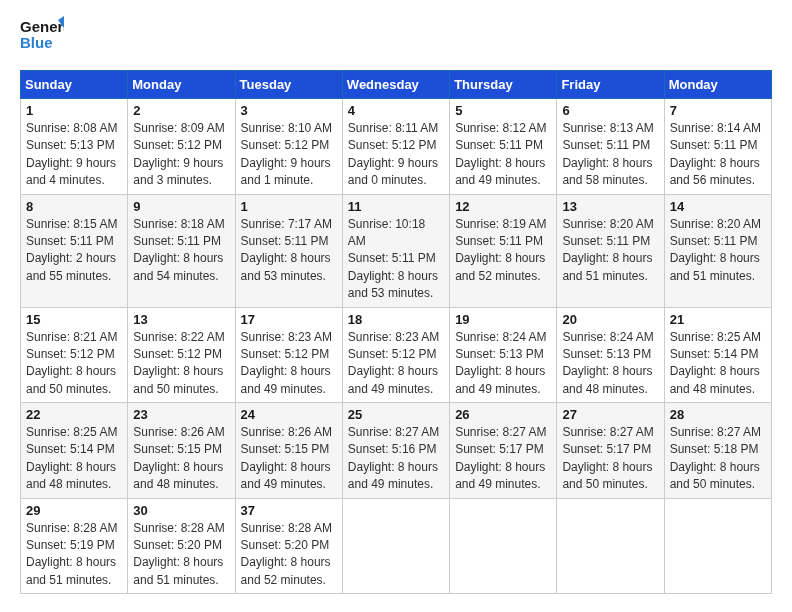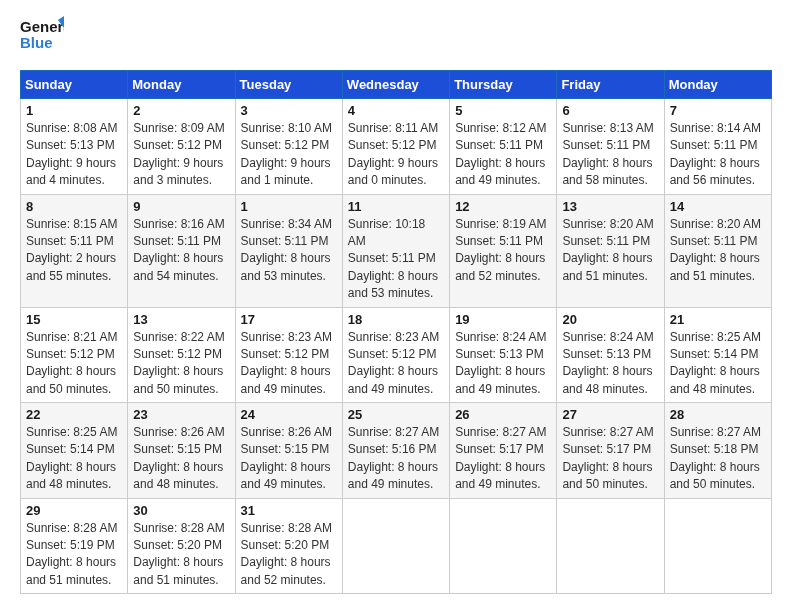--- a/index.html
+++ b/index.html
@@ -173,29 +173,29 @@
         <span class="day-num">8</span>
         <div class="day-info">
           <span>Sunrise: 8:15 AM</span><br>
           <span>Sunset: 5:11 PM</span><br>
           <span>Daylight: 2 hours and 55 minutes.</span>
         </div>
       </td>
           <td>
         <span class="day-num">9</span>
         <div class="day-info">
-          <span>Sunrise: 8:16 AM</span><br>
+          <span>Sunrise: 8:18 AM</span><br>
           <span>Sunset: 5:11 PM</span><br>
           <span>Daylight: 8 hours and 54 minutes.</span>
         </div>
       </td>
           <td>
         <span class="day-num">1</span>
         <div class="day-info">
-          <span>Sunrise: 8:34 AM</span><br>
+          <span>Sunrise: 7:17 AM</span><br>
           <span>Sunset: 5:11 PM</span><br>
           <span>Daylight: 8 hours and 53 minutes.</span>
         </div>
       </td>
           <td>
         <span class="day-num">11</span>
         <div class="day-info">
           <span>Sunrise: 10:18 AM</span><br>
           <span>Sunset: 5:11 PM</span><br>
           <span>Daylight: 8 hours and 53 minutes.</span>
@@ -353,21 +353,21 @@
       </td>
           <td>
         <span class="day-num">30</span>
         <div class="day-info">
           <span>Sunrise: 8:28 AM</span><br>
           <span>Sunset: 5:20 PM</span><br>
           <span>Daylight: 8 hours and 51 minutes.</span>
         </div>
       </td>
           <td>
-        <span class="day-num">31</span>
+        <span class="day-num">37</span>
         <div class="day-info">
           <span>Sunrise: 8:28 AM</span><br>
           <span>Sunset: 5:20 PM</span><br>
           <span>Daylight: 8 hours and 52 minutes.</span>
         </div>
       </td>
           <td class="empty-cell"></td>
           <td class="empty-cell"></td>
           <td class="empty-cell"></td>
           <td class="empty-cell"></td>

